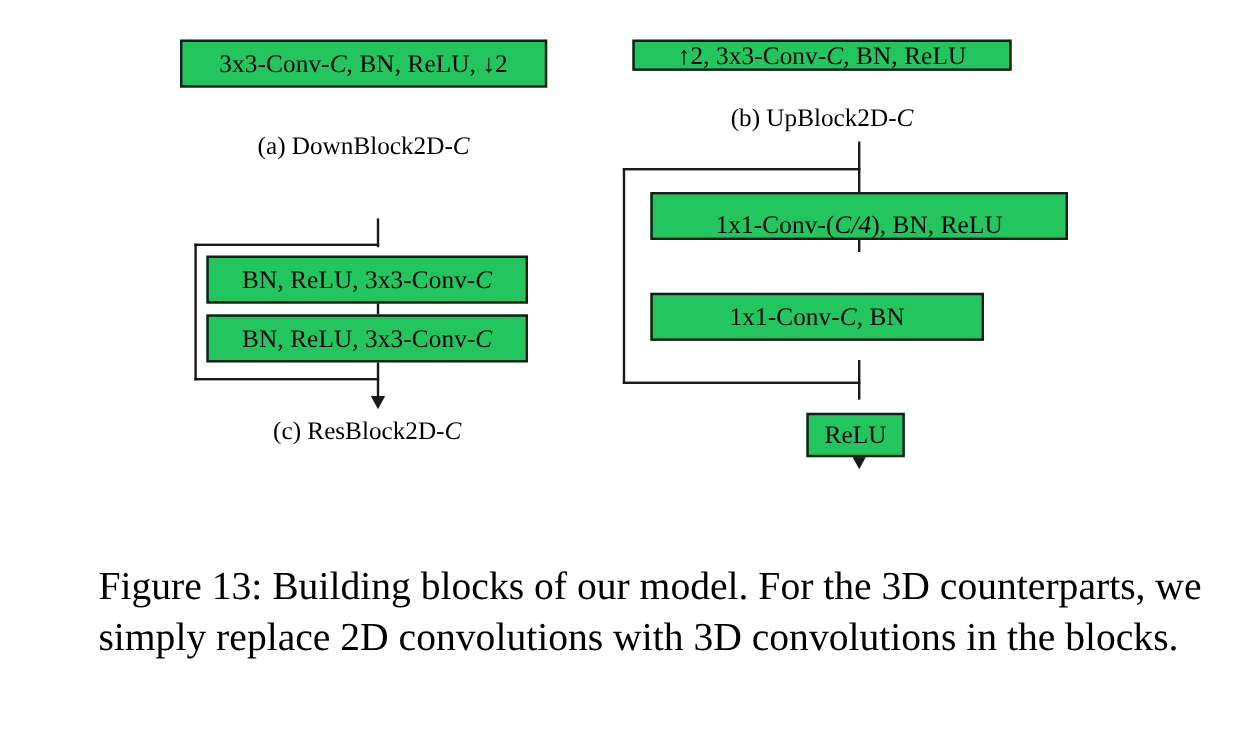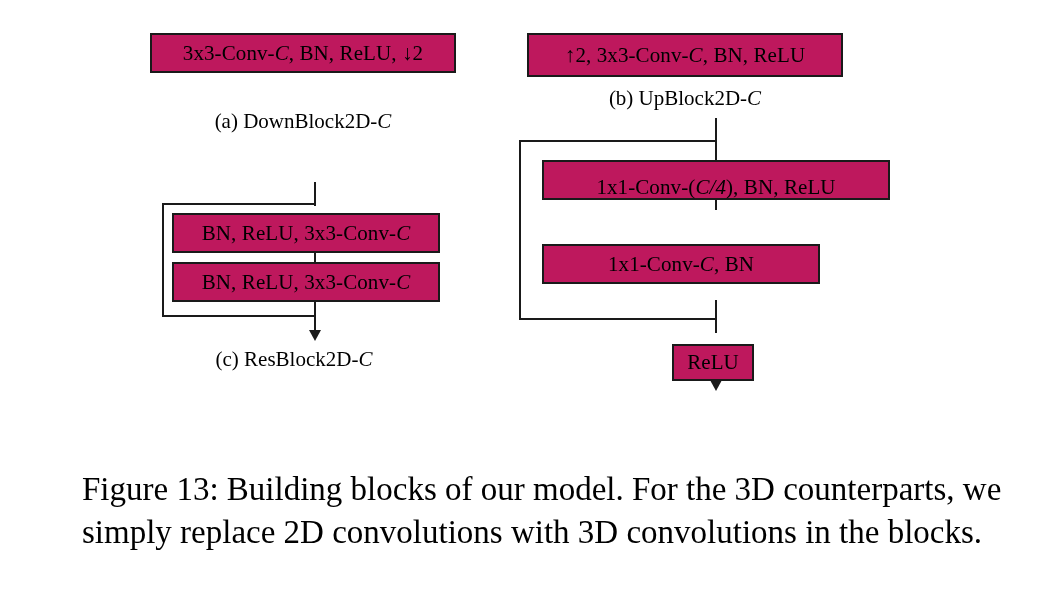--- a/index.html
+++ b/index.html
@@ -20,21 +20,21 @@
   .figure-root {
     position: absolute;
     inset: 0;
   }
 
   
   .op-box {
     position: absolute;
     box-sizing: border-box;
     border: 2px solid #1a1a1a;
-    background: #be185d;
+    background: #22c55e;
     display: flex;
     align-items: center;
     justify-content: center;
     white-space: nowrap;
     line-height: 1;
     z-index: 3;
   }
   .op-box .op-text {
     font-size: 21px;
     letter-spacing: 0.1px;
@@ -92,21 +92,21 @@
 </head>
 <body>
 
 <div class="figure-root">
 
   <div class="op-box" style="left:150px; top:33px; width:306px; height:40px;">
     <span class="op-text">3x3-Conv-<span class="it">C</span>, BN, ReLU, ↓2</span>
   </div>
   <div class="sub-caption" style="left:150px; top:88px; width:306px;margin-top:23px;">(a) DownBlock2D-<span class="it">C</span></div>
 
-  <div class="op-box" style="left:527px; top:33px; width:316px; height:44px;">
+  <div class="op-box" style="left:527px; top:33px; width:316px; height:26px;">
     <span class="op-text">↑2, 3x3-Conv-<span class="it">C</span>, BN, ReLU</span>
   </div>
   <div class="sub-caption" style="left:527px; top:88px; width:316px;">(b) UpBlock2D-<span class="it">C</span></div>
 
   <div class="vline" style="left:314px; top:182px; width:2px; height:24px;"></div>
 
   <div class="hline" style="left:162px; top:203px; width:154px; height:2px;"></div>
 
   <div class="vline" style="left:162px; top:203px; width:2px; height:114px;"></div>
 
@@ -117,21 +117,21 @@
   <div class="vline" style="left:314px; top:302px; width:2px; height:31px;"></div>
   <div class="arrow-head" style="left:309px; top:330px;"></div>
 
   <div class="op-box" style="left:172px; top:213px; width:268px; height:40px;">
     <span class="op-text">BN, ReLU, 3x3-Conv-<span class="it">C</span></span>
   </div>
   <div class="op-box" style="left:172px; top:262px; width:268px; height:40px;">
     <span class="op-text">BN, ReLU, 3x3-Conv-<span class="it">C</span></span>
   </div>
 
-  <div class="sub-caption" style="left:160px; top:349px; width:268px;">(c) ResBlock2D-<span class="it">C</span></div>
+  <div class="sub-caption" style="left:172px; top:349px; width:268px;">(c) ResBlock2D-<span class="it">C</span></div>
 
   <div class="vline" style="left:715px; top:118px; width:2px; height:42px;"></div>
 
   <div class="hline" style="left:519px; top:140px; width:198px; height:2px;"></div>
 
   <div class="vline" style="left:519px; top:140px; width:2px; height:180px;"></div>
 
   <div class="hline" style="left:519px; top:318px; width:198px; height:2px;"></div>
 
   <div class="vline" style="left:715px; top:200px; width:2px; height:10px;"></div>

